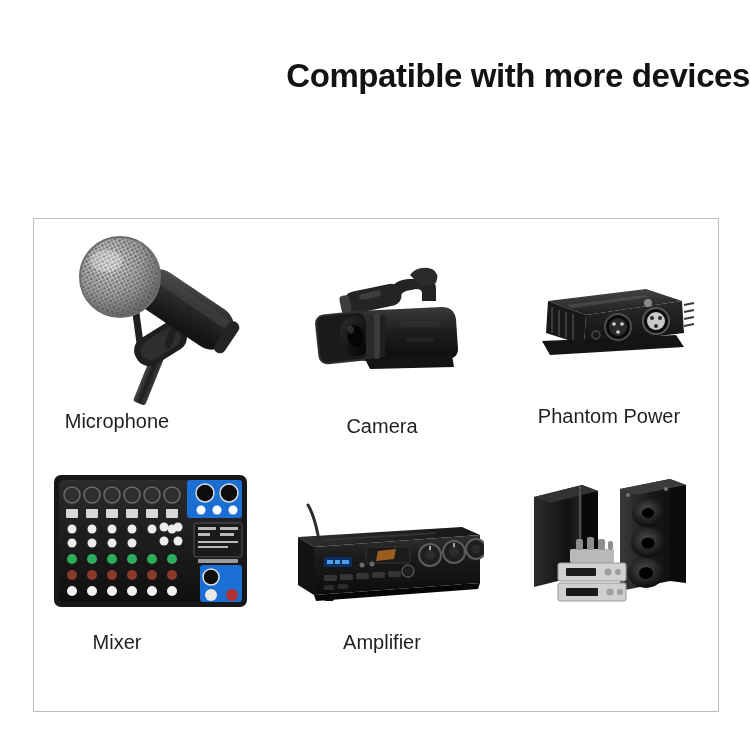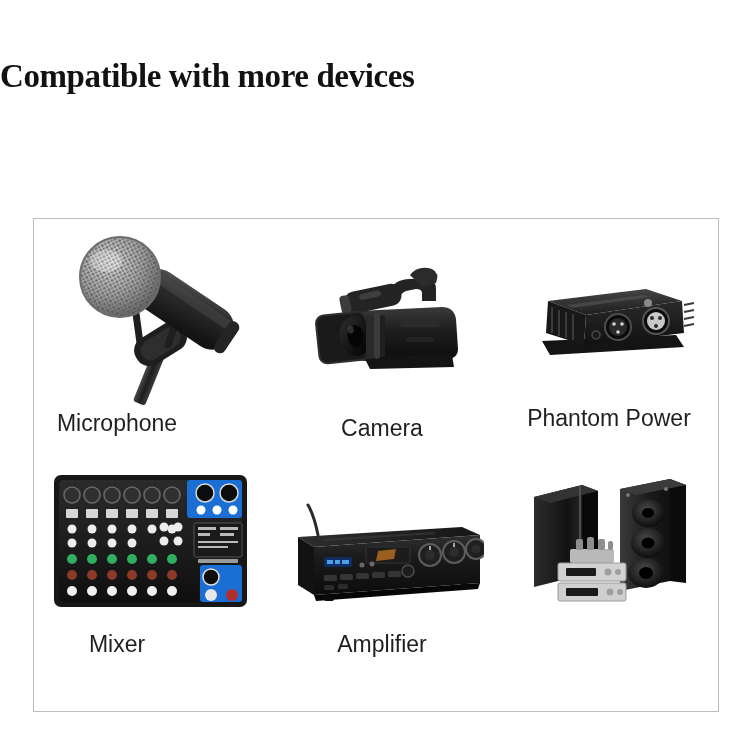--- a/index.html
+++ b/index.html
@@ -20,27 +20,26 @@
     height: 750px;
     position: relative;
     background: #ffffff;
   }
 
   
   .title {
     position: absolute;
     left: 0; top: 56px;
     width: 750px;
-    text-align: left;
+    text-align: right;
     font-size: 33px;
     font-weight: 700;
     letter-spacing: -0.4px;
     color: #121212;
     line-height: 40px;
-    font-family: Liberation Serif, serif;
   }
   .subtitle {
     position: absolute;
     left: 0; top: 120px;
     width: 750px;
     text-align: center;
     font-size: 20px;
     font-weight: 400;
     color: #262626;
     line-height: 28px;
@@ -65,21 +64,21 @@
     position: absolute;
   }
   .cell .figure {
     position: absolute;
     left: 0; top: 0;
   }
   .cell .caption {
     position: absolute;
     width: 100%;
     text-align: center;
-    font-size: 23px;
+    font-size: 20px;
     font-weight: 400;
     color: #1f1f1f;
     white-space: nowrap;
   }
 
   
   .cell-microphone { left: 2px;   top: 0px;   width: 228px; height: 230px; }
   .cell-camera     { left: 232px; top: 0px;   width: 228px; height: 230px; }
   .cell-phantom    { left: 462px; top: 0px;   width: 222px; height: 230px; }
   .cell-mixer      { left: 2px;   top: 230px; width: 228px; height: 240px; }

